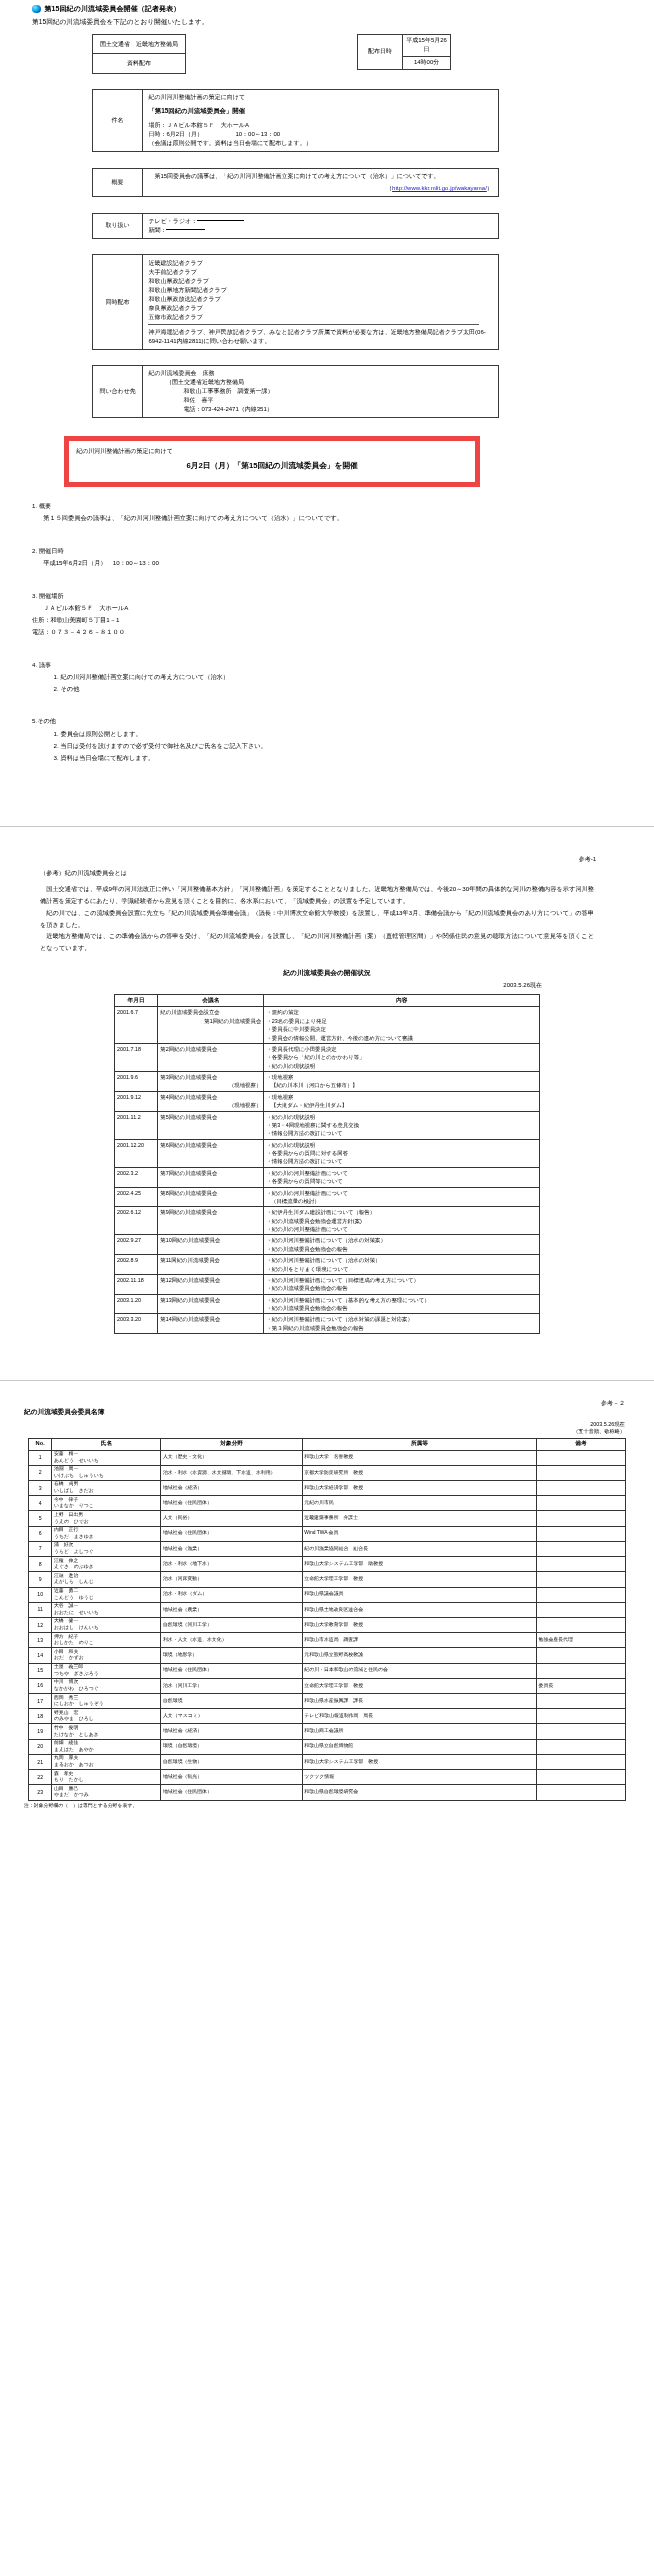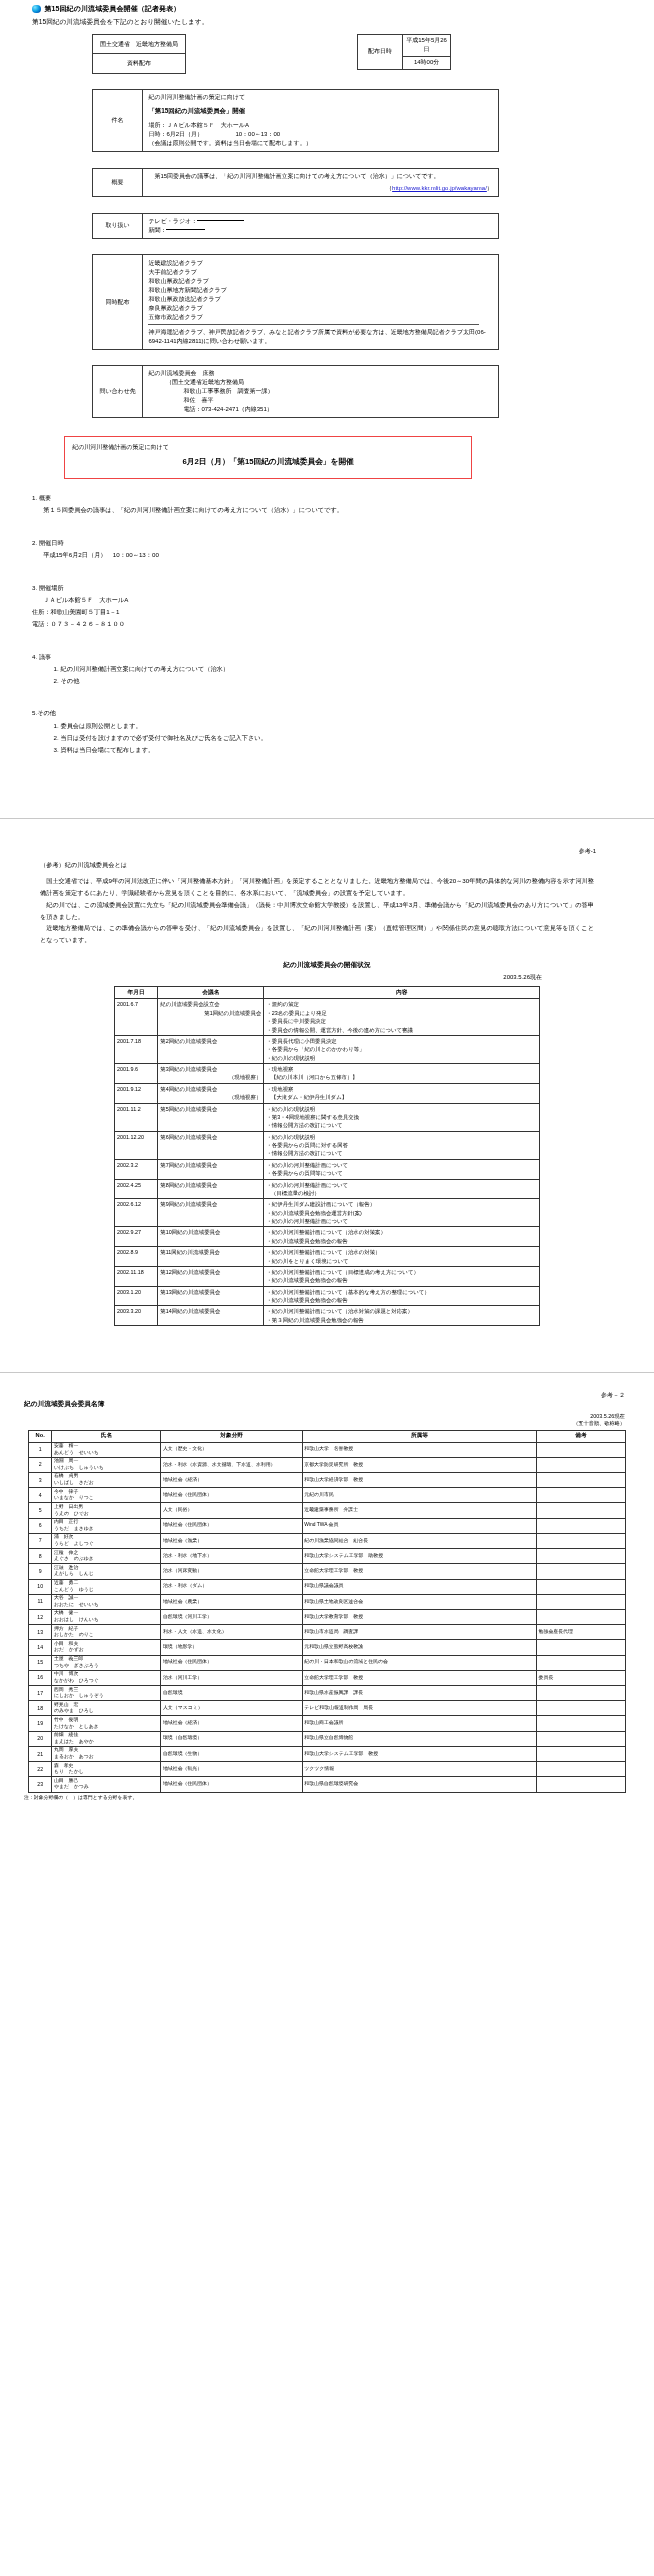--- a/index.html
+++ b/index.html
@@ -50,21 +50,21 @@
   .kenmei-title{font-weight:bold;font-size:6.4px;}
   .lnk{color:#1a1ad0;text-decoration:underline;}
   .right-al{text-align:right;}
   .dashline{display:inline-block;border-bottom:0.5px solid #000;width:47px;vertical-align:1.5px;}
   .dashline.sm{width:39px;}
   .divline{border:none;border-top:0.5px solid #555;margin:2.6px 0 2.6px 0;width:96%;}
 
   
   .headline-box{
     margin:17.5px 0 0 64px;width:392px;
-    border:1px solid #ef4444;padding:6.2px 7.2px 10.3px 7.2px;
+    border:5px solid #ef4444;padding:6.2px 7.2px 10.3px 7.2px;
   }
   .headline-box .sub{font-size:6px;}
   .headline-box .main{font-size:7.7px;font-weight:bold;text-align:center;margin-top:5.2px;}
 
   
   .nlist{padding:13.4px 0 0 32px;font-size:6.2px;line-height:1.95;}
   .nlist .h{margin-top:7.2px;}
   .nlist .ind{padding-left:11.3px;}
   .nlist .ind2{padding-left:21.6px;}
 

